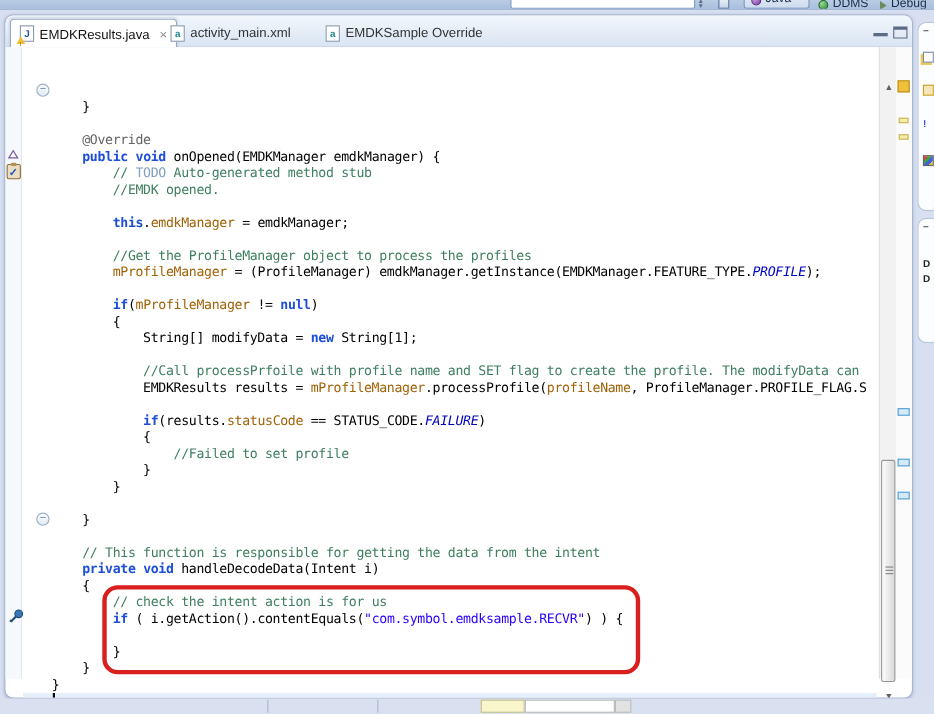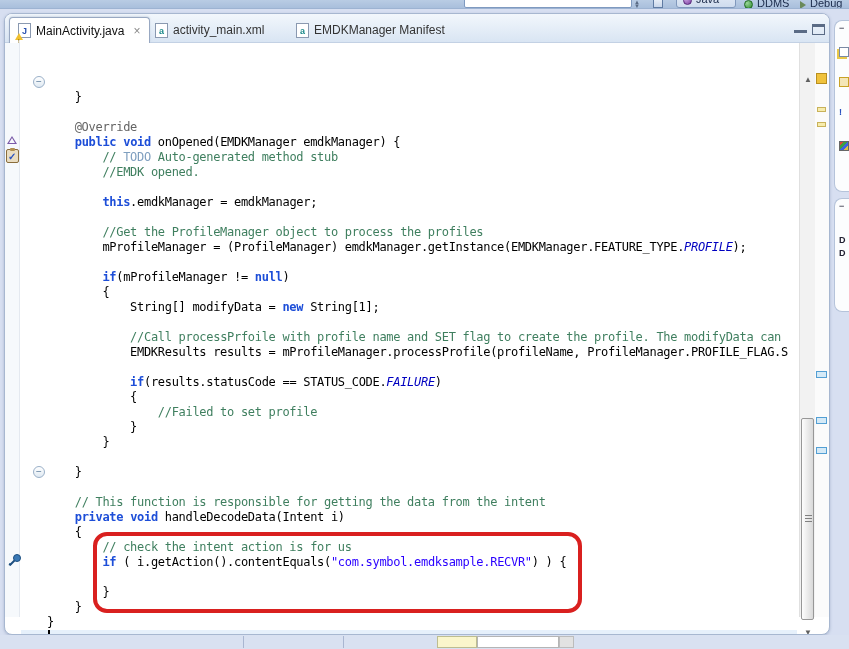--- a/index.html
+++ b/index.html
@@ -48,21 +48,21 @@
   #caret-line { position:absolute; left:16px; top:587px; width:776px; height:15px; background:#e6f0fb; }
   #caret { position:absolute; left:43px; top:587px; width:2px; height:15px; background:#000; }
 
   #code { position:absolute; left:42px; top:47px; width:752px; height:556px; overflow:hidden; font-family:"DejaVu Sans Mono", monospace; font-size:12px; letter-spacing:-0.3px; white-space:pre; }
   .cl { height:15px; line-height:15px; }
   .s-plain { color:#000000; }
   .s-kw { color:#1d4ed8; font-weight:bold; }
   .s-com { color:#3F7F5F; }
   .s-todo { color:#7F9FBF; font-weight:normal; }
   .s-str { color:#2A00FF; }
-  .s-fld { color:#000000; }
+  .s-fld { color:#a16207; }
   .s-sf { color:#0000C0; font-style:italic; }
   .s-ann { color:#646464; }
 
   #red-box { position:absolute; left:88px; top:489px; width:489px; height:81px; border:4px solid #d9201f; border-radius:14px; }
 
   
   #vscroll { position:absolute; left:794px; top:0px; width:16px; height:574px; background:#f2f2f2; border-left:1px solid #e0e0e0; }
   .sb-arrow { position:absolute; color:#606060; font-size:8px; width:16px; text-align:center; }
   #vthumb { position:absolute; left:1px; top:375px; width:13px; height:202px; background:linear-gradient(90deg,#fdfdfd,#d9d9d9); border:1px solid #979797; border-radius:2px; }
   #vthumb .grip { position:absolute; left:3px; top:96px; width:7px; border-top:1px solid #808080; box-shadow:0 3px 0 #808080, 0 6px 0 #808080; height:1px; }
@@ -109,30 +109,30 @@
     <span class="debug-glyph"></span>
     <span>Debug</span>
   </div>
 </div>
 
 <div id="frame" class="abs">
 
   <div id="tabstrip">
     <div class="tab active" style="left:4px;">
       <span class="file-icon"><span class="j">J</span><span class="warn-ovr"></span></span>
-      <span>MainActivity.java</span>
+      <span>EMDKResults.java</span>
       <span class="tab-close">×</span>
     </div>
     <div class="tab" style="left:142px;">
       <span class="file-icon"><span class="a">a</span></span>
       <span>activity_main.xml</span>
     </div>
     <div class="tab" style="left:283px;">
       <span class="file-icon"><span class="a">a</span></span>
-      <span>EMDKManager Manifest</span>
+      <span>EMDKSample Override</span>
     </div>
     <div id="min-btn" class="winbtn"></div>
     <div id="max-btn" class="winbtn"></div>
   </div>
 
   <div id="content">
     <div id="caret-line"></div>
     <div id="caret"></div>
 
     <div id="marker-bar"></div>

